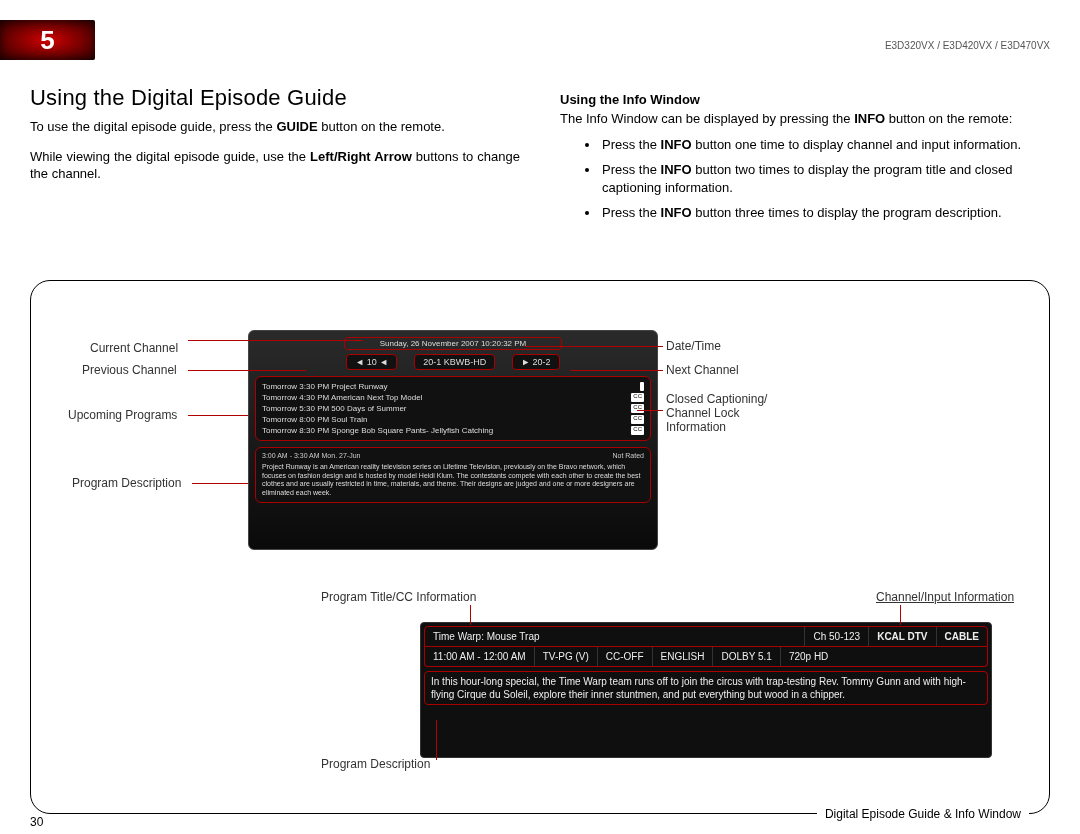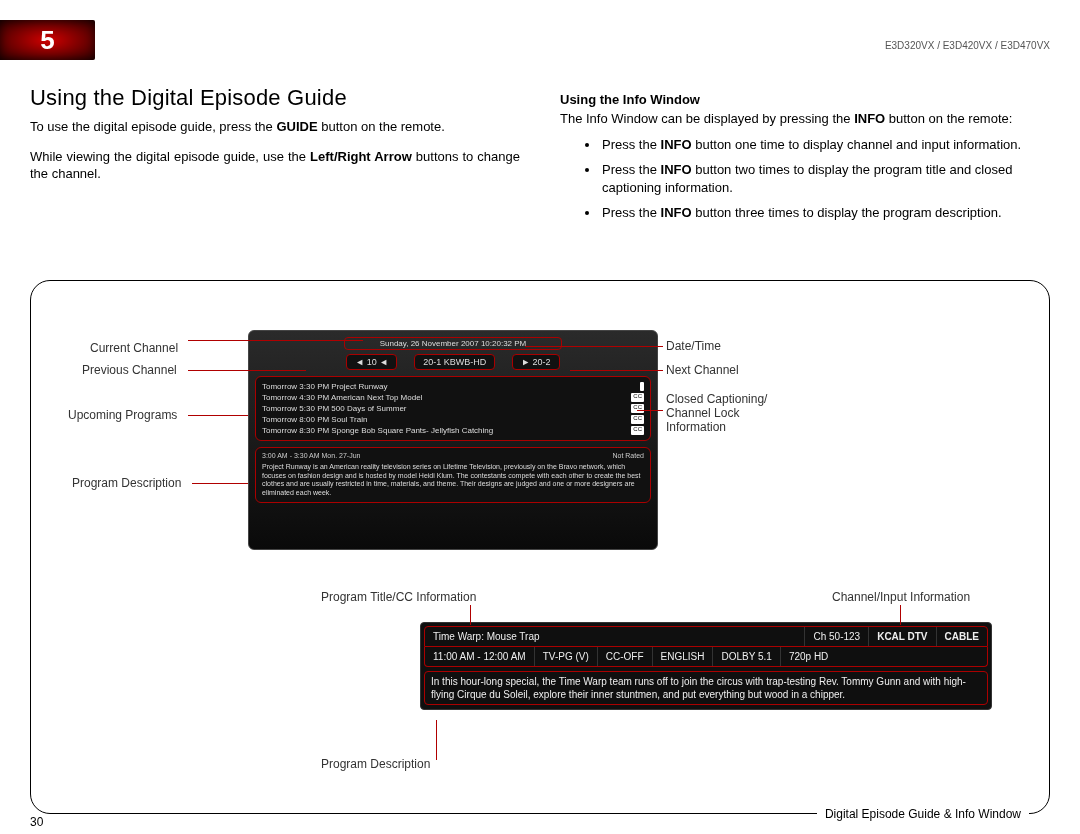--- a/index.html
+++ b/index.html
@@ -86,21 +86,21 @@
   .guide-shot .desc .top { display:flex;justify-content:space-between;color:#ccc;margin-bottom:2px;}
 
   
   .callout { position: absolute; font-size: 12px; color: #333; }
   .line-red { position: absolute; background:#b00000; height:1px; }
   .line-red-v { position:absolute; background:#b00000; width:1px; }
 
   
   .info-shot {
     position: absolute; top: 622px; left: 420px;
-    width: 572px; height: 88px;
+    width: 572px; height: 136px;
     background: #0f0f0f;
     border: 1px solid #333; border-radius: 4px;
     color: #eee; font-size: 11px;
   }
   .info-shot .toprow, .info-shot .midrow {
     display: flex; border-bottom: 1px solid #333;
   }
   .info-shot .cell {
     padding: 4px 8px; border-right: 1px solid #333; font-size: 10px;
     display:flex;align-items:center;
@@ -231,19 +231,19 @@
     <div class="cell">ENGLISH</div>
     <div class="cell">DOLBY 5.1</div>
     <div class="cell" style="border-right:none">720p HD</div>
   </div>
   <div class="descblock">In this hour-long special, the Time Warp team runs off to join the circus with trap-testing Rev. Tommy Gunn and with high-flying Cirque du Soleil, explore their inner stuntmen, and put everything but wood in a chipper.</div>
 </div>
 
 <div class="callout2" style="top:590px;left:321px;">Program Title/CC Information</div>
 <div class="line-red-v" style="top:605px;left:470px;height:20px;"></div>
 
-<div class="callout2" style="top:590px;left:832px;">Channel/Input Information</div>
+<div class="callout2" style="top:590px;left:876px;text-decoration:underline;">Channel/Input Information</div>
 <div class="line-red-v" style="top:605px;left:900px;height:20px;"></div>
 
 <div class="callout2" style="top:757px;left:321px;">Program Description</div>
 <div class="line-red" style="top:720px;left:436px;width:1px;height:40px;background:#b00000;"></div>
 
 <div class="page-num">30</div>
 
 </body></html>

